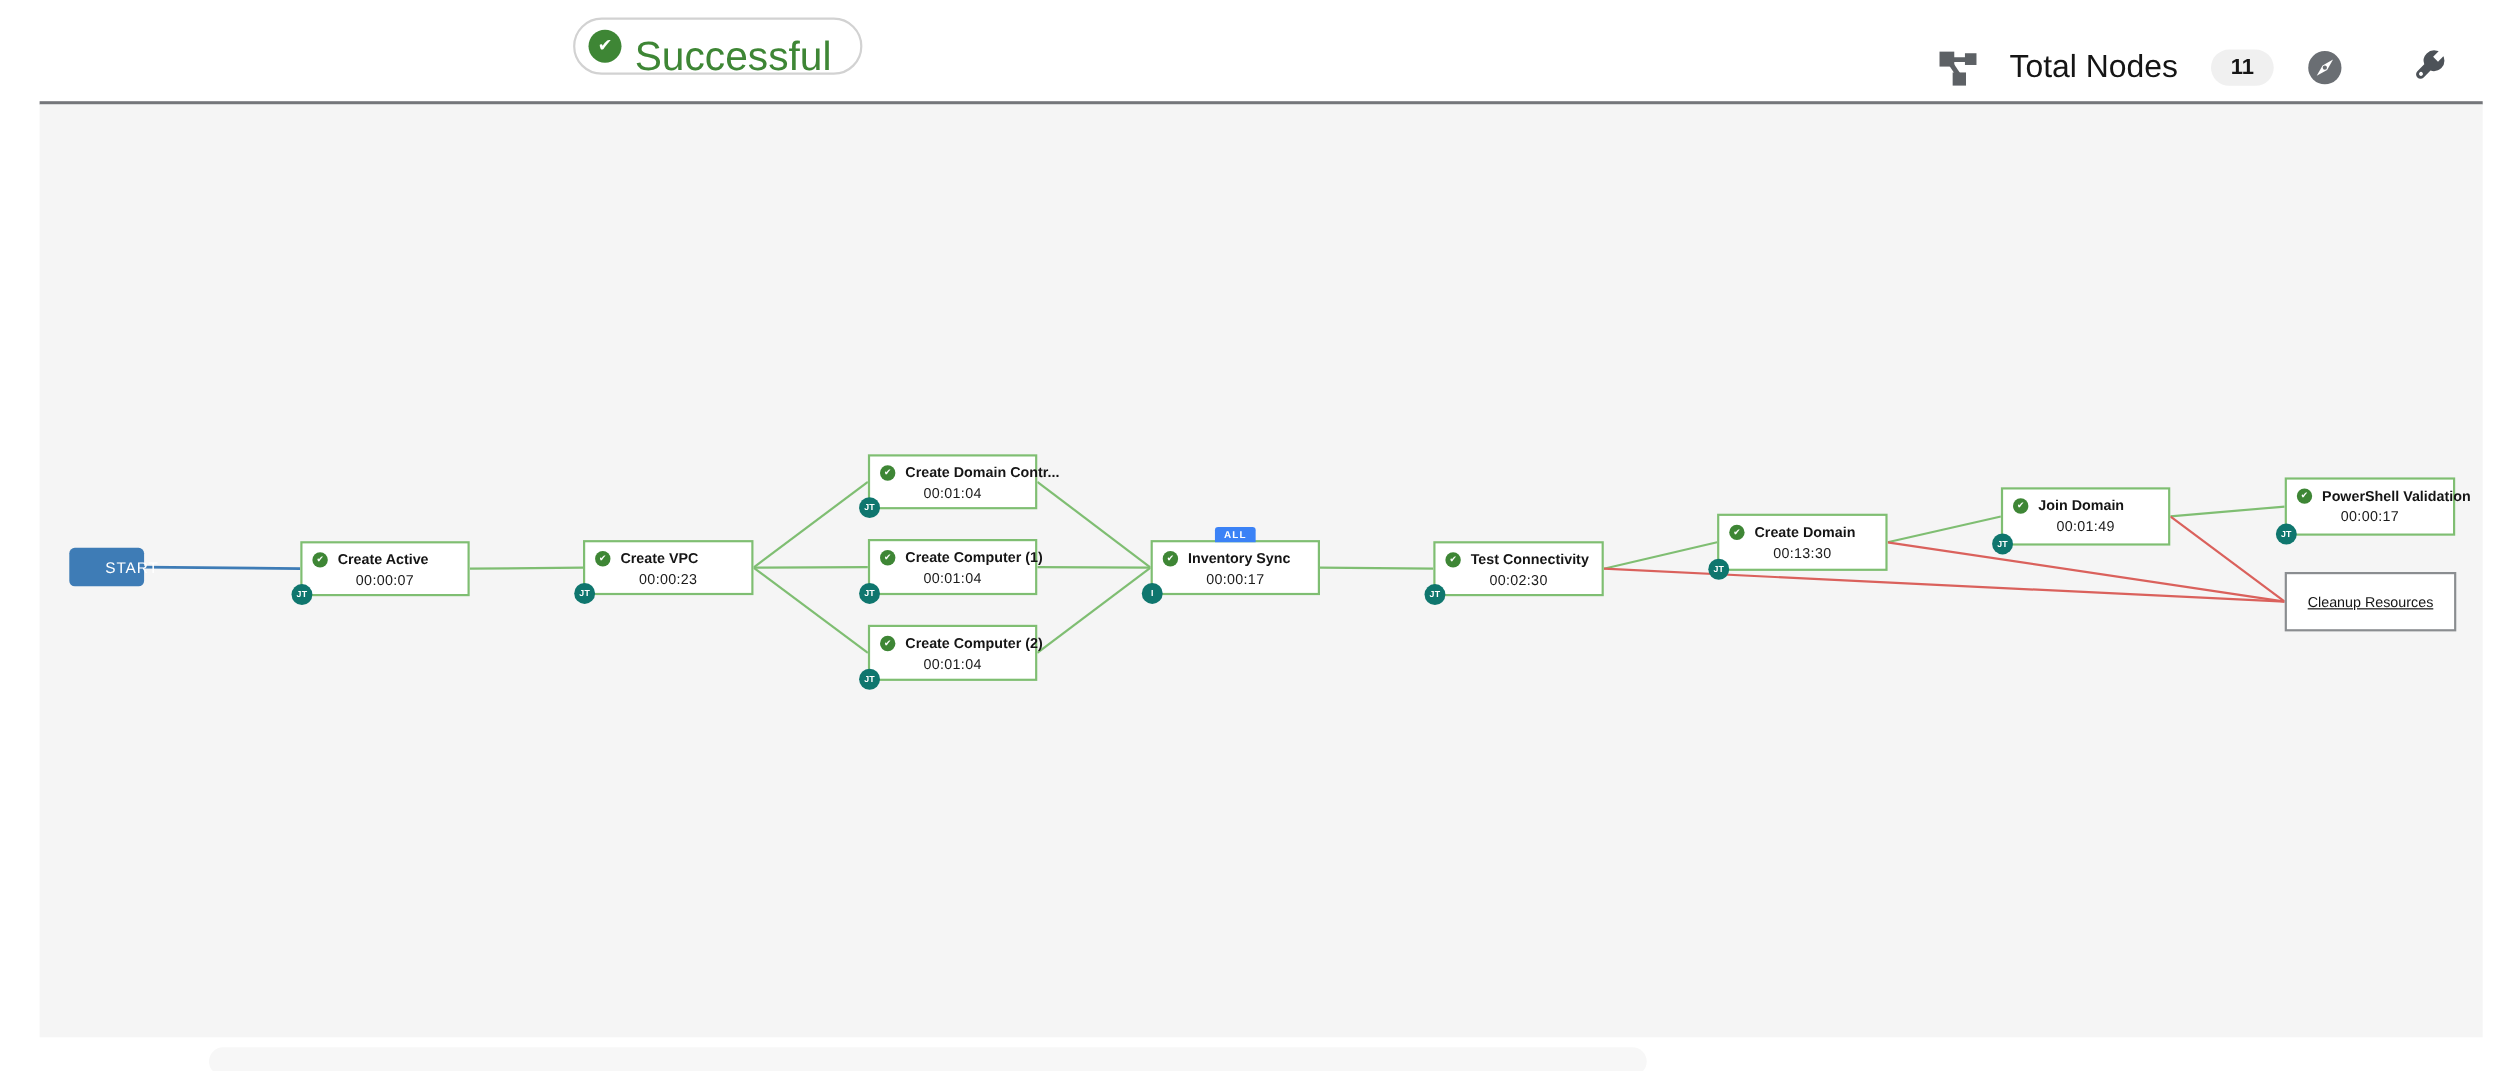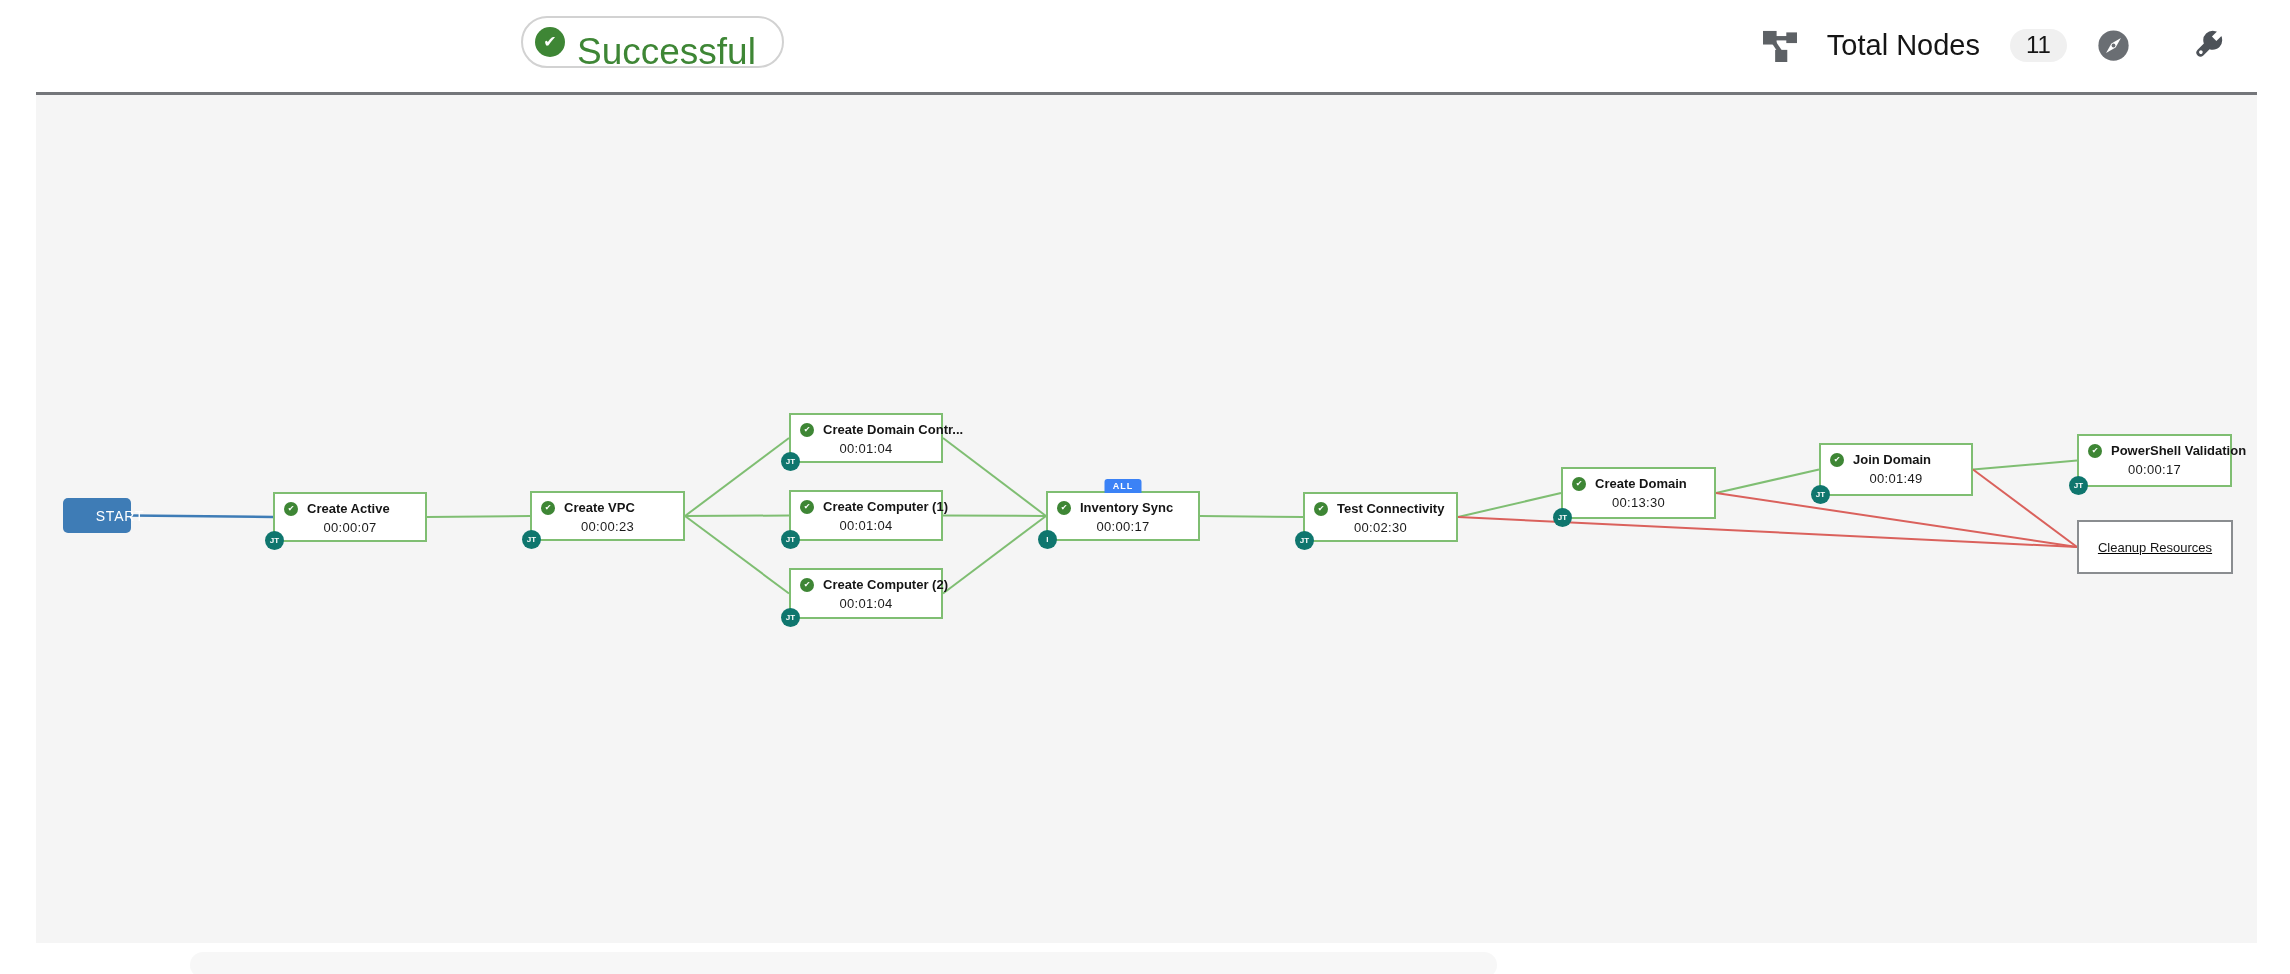--- a/index.html
+++ b/index.html
@@ -11,26 +11,26 @@
   #header { position:absolute; left:0; top:0; width:2290px; height:92px; background:#fff; }
   #page-title { position:absolute; left:34px; top:20px; font-size:31px; font-weight:700;
                 color:#151515; letter-spacing:-0.2px; white-space:nowrap; }
   #status-pill { position:absolute; left:521px; top:16px; height:52px; padding:0 26px 0 12px;
                  border:2px solid #d2d2d2; border-radius:27px; background:#fff;
                  display:flex; align-items:center; gap:12px; }
   #status-pill .check-big { width:30px; height:30px; border-radius:50%; background:#3E8635;
                  color:#fff; font-size:16px; line-height:30px; text-align:center; flex:0 0 auto; }
   #status-pill .status-text { font-size:37px; color:#3E8635;margin-top:20px; }
 
-  #header-right { position:absolute; right:64px; top:24px; height:42px;
-                  display:flex; align-items:center; }
+  #header-right { position:absolute; right:64px; top:36px; height:42px;
+                  display:flex; align-items:flex-end; }
   #total-nodes-label { font-size:29px; color:#151515; margin-left:30px; white-space:nowrap; }
   #total-nodes-count { margin-left:30px; min-width:57px; height:33px; background:#f0f0f0;
                   border-radius:17px; display:flex; align-items:center; justify-content:center;
-                  font-size:24px; font-weight:400; color:#151515; padding:0 14px; }
+                  font-size:20px; font-weight:700; color:#151515; padding:0 14px; }
   .hdr-icon { display:flex; align-items:center; justify-content:center; }
   #compass-btn { margin-left:30px; }
   #wrench-btn  { margin-left:60px; }
 
   #divider { position:absolute; left:36px; top:92px; width:2221px; height:3px; background:#74767a; }
 
   
   #canvas { position:absolute; background:#f5f5f5; }
   #links-svg { position:absolute; left:0; top:0; }
 

